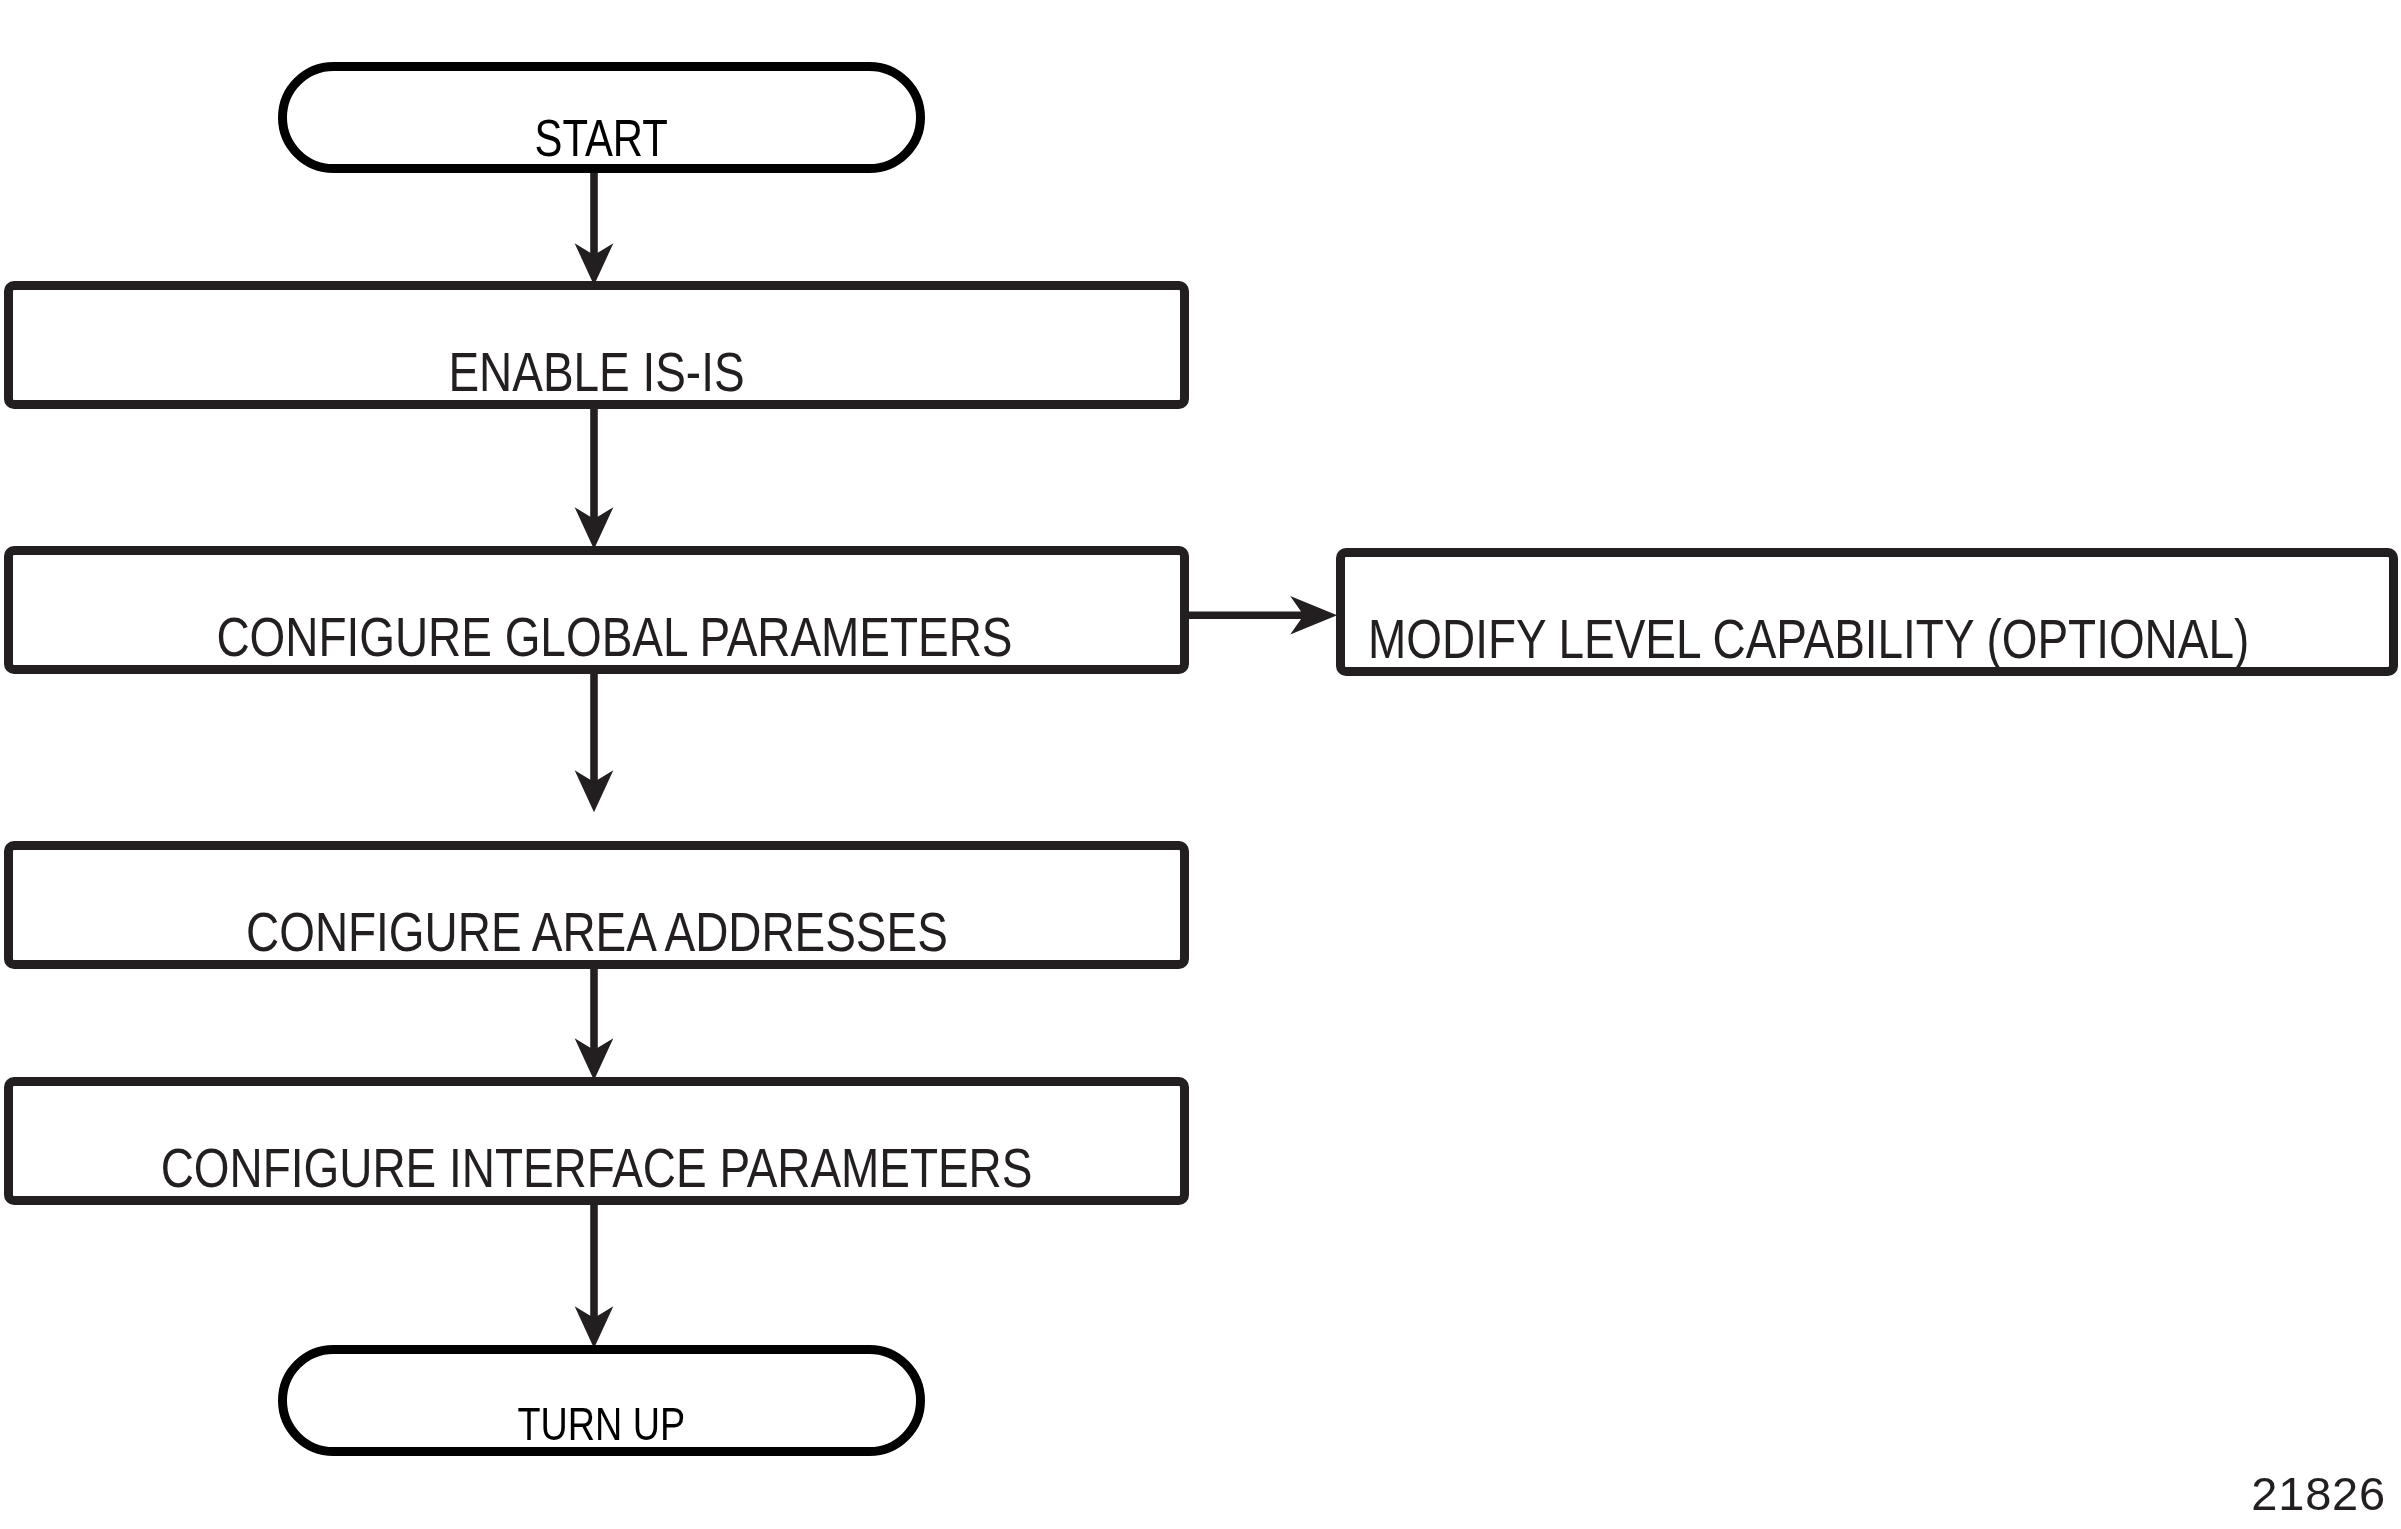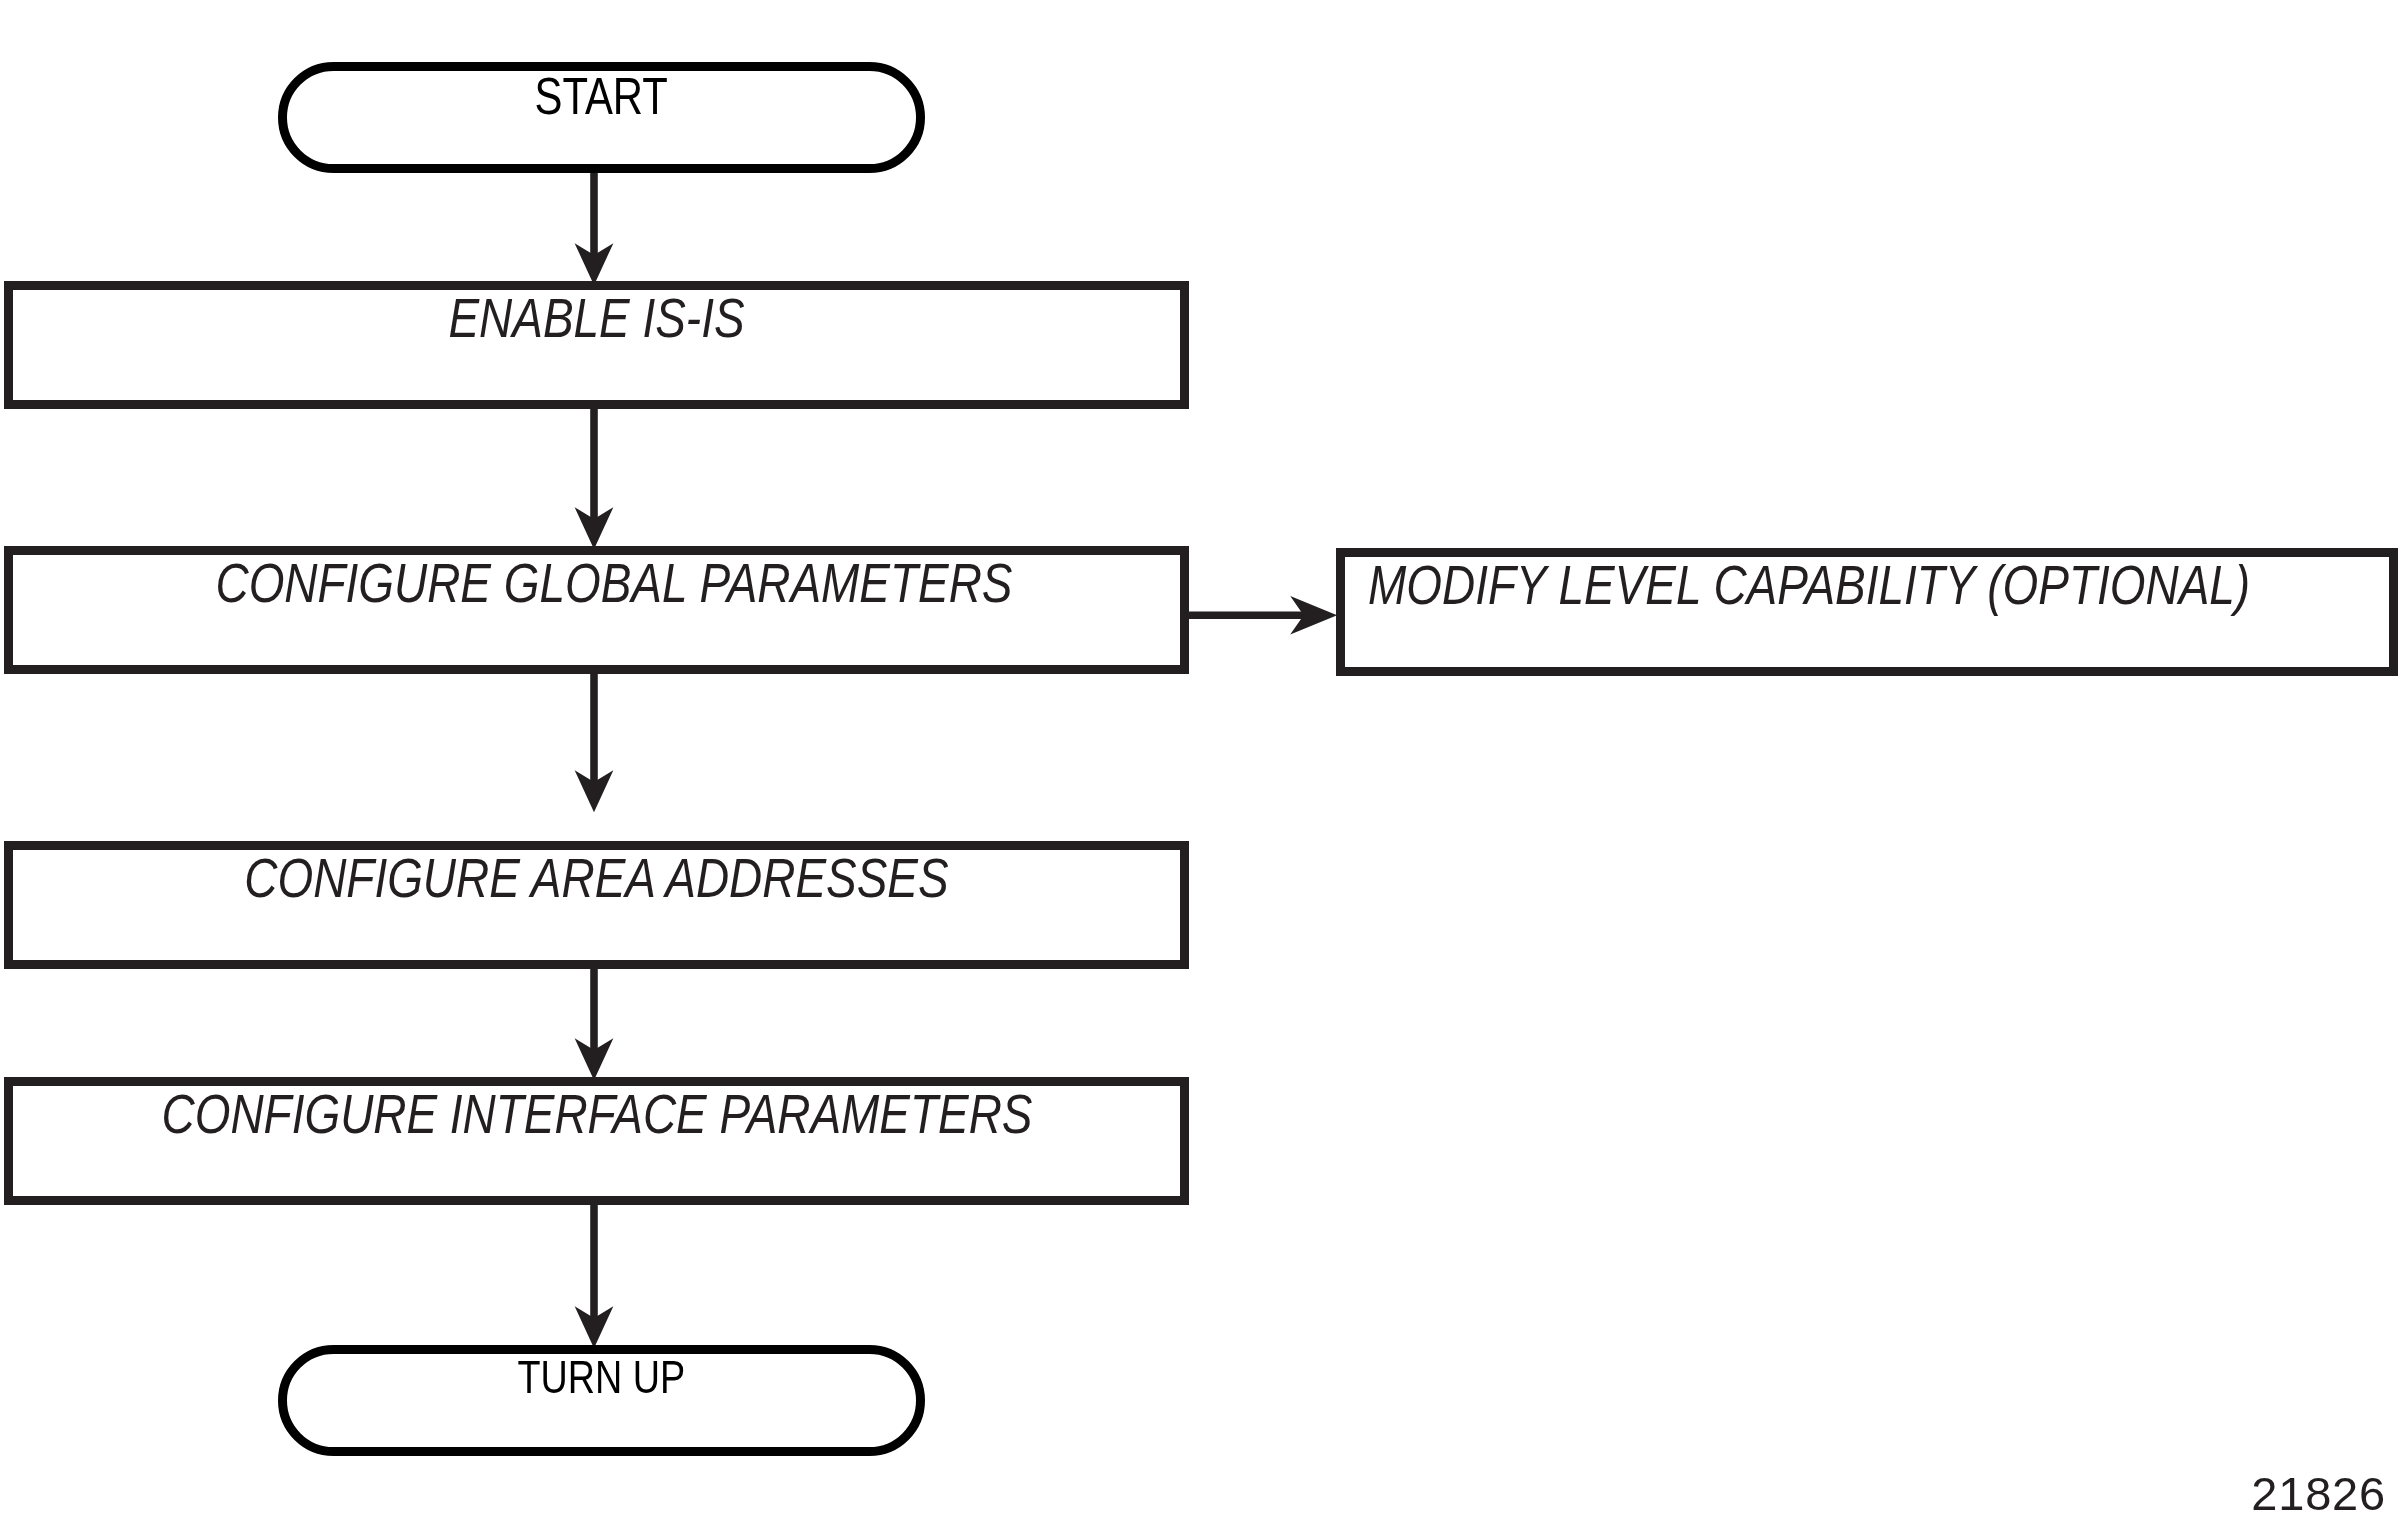--- a/index.html
+++ b/index.html
@@ -22,33 +22,32 @@
     width: 2401px;
     height: 1529px;
   }
 
   
   .node {
     position: absolute;
     box-sizing: border-box;
     background: #ffffff;
     display: flex;
-    align-items: flex-start;
+    align-items: flex-end;
     justify-content: center;
   }
 
   .node.terminal {
     border: 9.3px solid #000000;
     border-radius: 842px;
   }
 
   .node.process {
     border: 9.3px solid #231f20;
-    border-radius: 0;
-    font-style: italic;
+    border-radius: 10px;
   }
 
   .node-label {
     color: #231f20;
     font-family: "Liberation Sans", "DejaVu Sans", sans-serif;
     font-weight: 400;
     white-space: nowrap;
     letter-spacing: 0px;
     line-height: 1;
     

